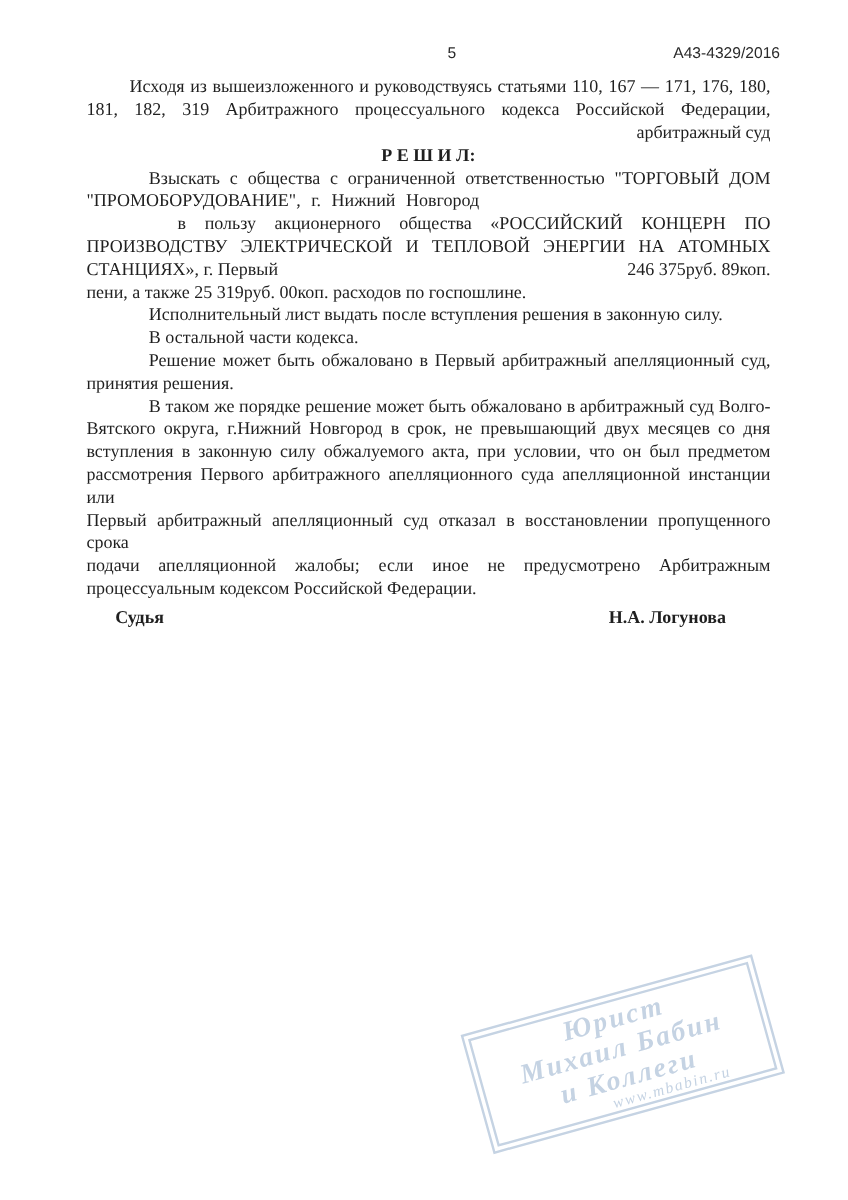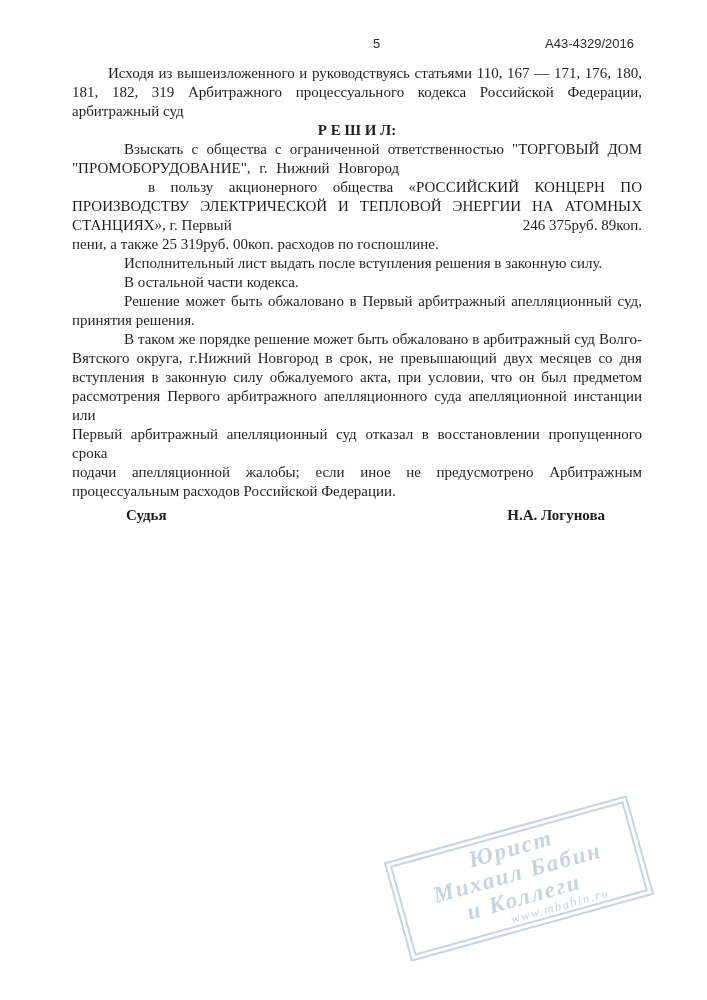--- a/index.html
+++ b/index.html
@@ -11,42 +11,42 @@
     color:#1f1f1f;
     overflow:hidden;
   }
   
   .hdr{
     position:absolute;top:37px;left:80px;width:570px;height:16px;
     font-family:"Liberation Sans","DejaVu Sans",sans-serif;
     font-size:13px;line-height:14px;color:#2a2a2a;
   }
   .hdr .pnum{position:absolute;left:293px;top:0;}
-  .hdr .case{position:absolute;right:16px;top:0;}
+  .hdr .case{position:absolute;right:0;top:0;}
   
   .doc{
     position:absolute;top:64px;left:72px;width:570px;
     font-size:15px;line-height:19px;
   }
   .doc p{margin:0;padding:0;}
   .j{text-align:justify;text-align-last:justify;}
-  .intro{margin-left:19px;}
+  .intro{margin-left:19px;text-align:right;}
   .ind36{text-indent:36px;}
   .ind52{text-indent:52px;}
   .ind76{text-indent:76px;}
   .ws{word-spacing:5px;}
   .heading{
     font-weight:bold;text-align:center;padding-left:78px;
   }
   .split{display:flex;justify-content:space-between;}
   .sig{
     display:flex;justify-content:space-between;
     margin-top:5px;font-weight:bold;
   }
-  .sig .jt{margin-left:54px;}
+  .sig .jt{margin-left:24px;}
   .sig .jn{margin-right:37px;}
   
   .stamp{
     position:absolute;left:393px;top:827px;width:252px;height:103px;
     transform:rotate(-15.5deg);
     border:2px solid currentColor;
     box-sizing:border-box;
   }
   .stamp-inner{
     position:absolute;inset:3px;
@@ -95,21 +95,21 @@
 
     <p class="j ind52">Решение может быть обжаловано в Первый арбитражный апелляционный суд,</p>
     <p>принятия решения.</p>
 
     <p class="j ind52">В таком же порядке решение может быть обжаловано в арбитражный суд Волго-</p>
     <p class="j">Вятского округа, г.Нижний Новгород в срок, не превышающий двух месяцев со дня</p>
     <p class="j">вступления в законную силу обжалуемого акта, при условии, что он был предметом</p>
     <p class="j">рассмотрения Первого арбитражного апелляционного суда апелляционной инстанции или</p>
     <p class="j">Первый арбитражный апелляционный суд отказал в восстановлении пропущенного срока</p>
     <p class="j">подачи апелляционной жалобы; если иное не предусмотрено Арбитражным</p>
-    <p>процессуальным расходов Российской Федерации.</p>
+    <p>процессуальным кодексом Российской Федерации.</p>
 
     <div class="sig">
       <span class="jt">Судья</span>
       <span class="jn">Н.А. Логунова</span>
     </div>
   </div>
 
   <div class="stamp" style="color: rgb(197, 211, 227);">
     <div class="stamp-inner">
       <span class="stamp-line">Юрист</span>

